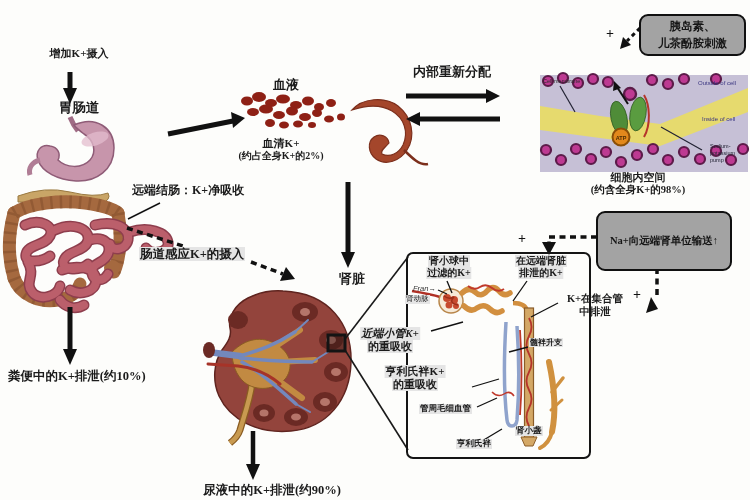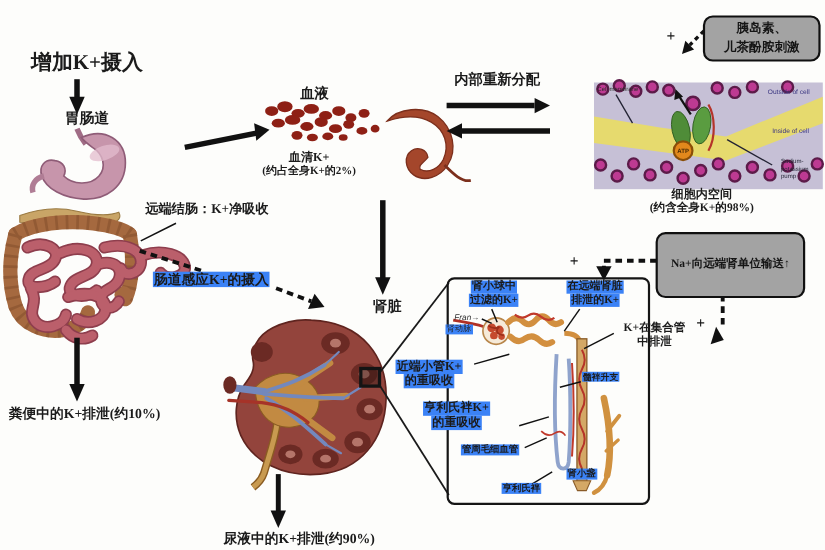--- a/index.html
+++ b/index.html
@@ -3,21 +3,21 @@
 <meta charset="utf-8">
 <style>
   html,body{margin:0;padding:0;background:#ffffff;}
   #canvas{position:relative;width:750px;height:500px;background:#fdfdfb;overflow:hidden;
           font-family:"Liberation Serif","DejaVu Serif",serif;}
   #art{position:absolute;left:0;top:0;}
   .lbl{position:absolute;white-space:nowrap;color:#1b1b1b;line-height:1.15;}
   .ctr{transform:translateX(-50%);text-align:center;}
   .b{font-weight:bold;}
   .sb{font-weight:600;}
-  .bg{background:#3b82f6;padding:0 1px;}
+  .bg{background:#e5e5e5;padding:0 1px;}
   .callout{position:absolute;border:2.5px solid #101010;border-radius:9px;background:#a3a3a3;
            text-align:center;color:#151515;display:flex;flex-direction:column;justify-content:center;}
   .inset-box{position:absolute;left:406px;top:252px;width:181px;height:203px;
              border:2px solid #151515;border-radius:7px;background:transparent;}
   .plus{position:absolute;font-weight:bold;font-size:14px;color:#111;}
   .tiny-en{font-family:"Liberation Sans","DejaVu Sans",sans-serif;}
 </style>
 </head>
 <body>
 
@@ -273,21 +273,21 @@
   <div>胰岛素、</div>
   <div>儿茶酚胺刺激</div>
 </div>
 
 <div class="callout" style="left:596px;top:211px;width:132px;height:56px;font-size:10.5px;font-weight:bold;line-height:1.5;">
   <div>Na+向远端肾单位输送↑</div>
 </div>
 
 <div class="inset-box"></div>
 
-<div class="lbl ctr b" style="left:79px;top:47px;font-size:19px;">增加K+摄入</div>
+<div class="lbl ctr b" style="left:79px;top:47px;font-size:11px;">增加K+摄入</div>
 <div class="lbl ctr b" style="left:79px;top:100px;font-size:13.5px;">胃肠道</div>
 <div class="lbl b" style="left:132px;top:184px;font-size:12px;">远端结肠：K+净吸收</div>
 <div class="lbl b bg" style="left:139px;top:247px;font-size:12.5px;">肠道感应K+的摄入</div>
 <div class="lbl b" style="left:8px;top:369px;font-size:12.5px;">粪便中的K+排泄(约10%)</div>
 <div class="lbl ctr b" style="left:286px;top:78px;font-size:13px;">血液</div>
 <div class="lbl ctr sb" style="left:281px;top:137px;font-size:11px;">血清K+</div>
 <div class="lbl ctr sb" style="left:281px;top:150px;font-size:10px;">(约占全身K+的2%)</div>
 <div class="lbl ctr b" style="left:452px;top:65px;font-size:13px;">内部重新分配</div>
 <div class="lbl ctr b" style="left:352px;top:272px;font-size:13px;">肾脏</div>
 <div class="lbl ctr b" style="left:272px;top:483px;font-size:12.5px;">尿液中的K+排泄(约90%)</div>
@@ -298,21 +298,21 @@
 <div class="plus" style="left:606px;top:26px;">+</div>
 <div class="plus" style="left:518px;top:231px;">+</div>
 <div class="plus" style="left:633px;top:287px;">+</div>
 
 <div class="lbl ctr sb bg" style="left:449px;top:255px;font-size:10px;">肾小球中</div>
 <div class="lbl ctr sb bg" style="left:449px;top:267px;font-size:10px;">过滤的K+</div>
 <div class="lbl ctr sb bg" style="left:541px;top:255px;font-size:10px;">在远端肾脏</div>
 <div class="lbl ctr sb bg" style="left:541px;top:267px;font-size:10px;">排泄的K+</div>
 <div class="lbl tiny-en" style="left:413px;top:285px;font-size:7.5px;font-style:italic;color:#333;">Fran→</div>
 <div class="lbl bg" style="left:405px;top:295px;font-size:7.5px;color:#222;">肾动脉</div>
-<div class="lbl ctr sb bg" style="left:390px;top:327px;font-size:11px;">近端小管K+</div>
+<div class="lbl ctr sb bg" style="left:390px;top:327px;font-size:11px;font-style:italic;">近端小管K+</div>
 <div class="lbl ctr sb bg" style="left:390px;top:340px;font-size:11px;">的重吸收</div>
 <div class="lbl ctr sb bg" style="left:415px;top:365px;font-size:11px;">亨利氏袢K+</div>
 <div class="lbl ctr sb bg" style="left:415px;top:378px;font-size:11px;">的重吸收</div>
 <div class="lbl sb bg" style="left:419px;top:404px;font-size:8.5px;">管周毛细血管</div>
 <div class="lbl sb bg" style="left:456px;top:439px;font-size:8.5px;">亨利氏袢</div>
 <div class="lbl sb bg" style="left:515px;top:426px;font-size:8.5px;">肾小盏</div>
 <div class="lbl sb bg" style="left:529px;top:338px;font-size:8px;">髓袢升支</div>
 <div class="lbl ctr sb" style="left:595px;top:293px;font-size:10.5px;">K+在集合管</div>
 <div class="lbl ctr sb" style="left:595px;top:306px;font-size:10.5px;">中排泄</div>
 

